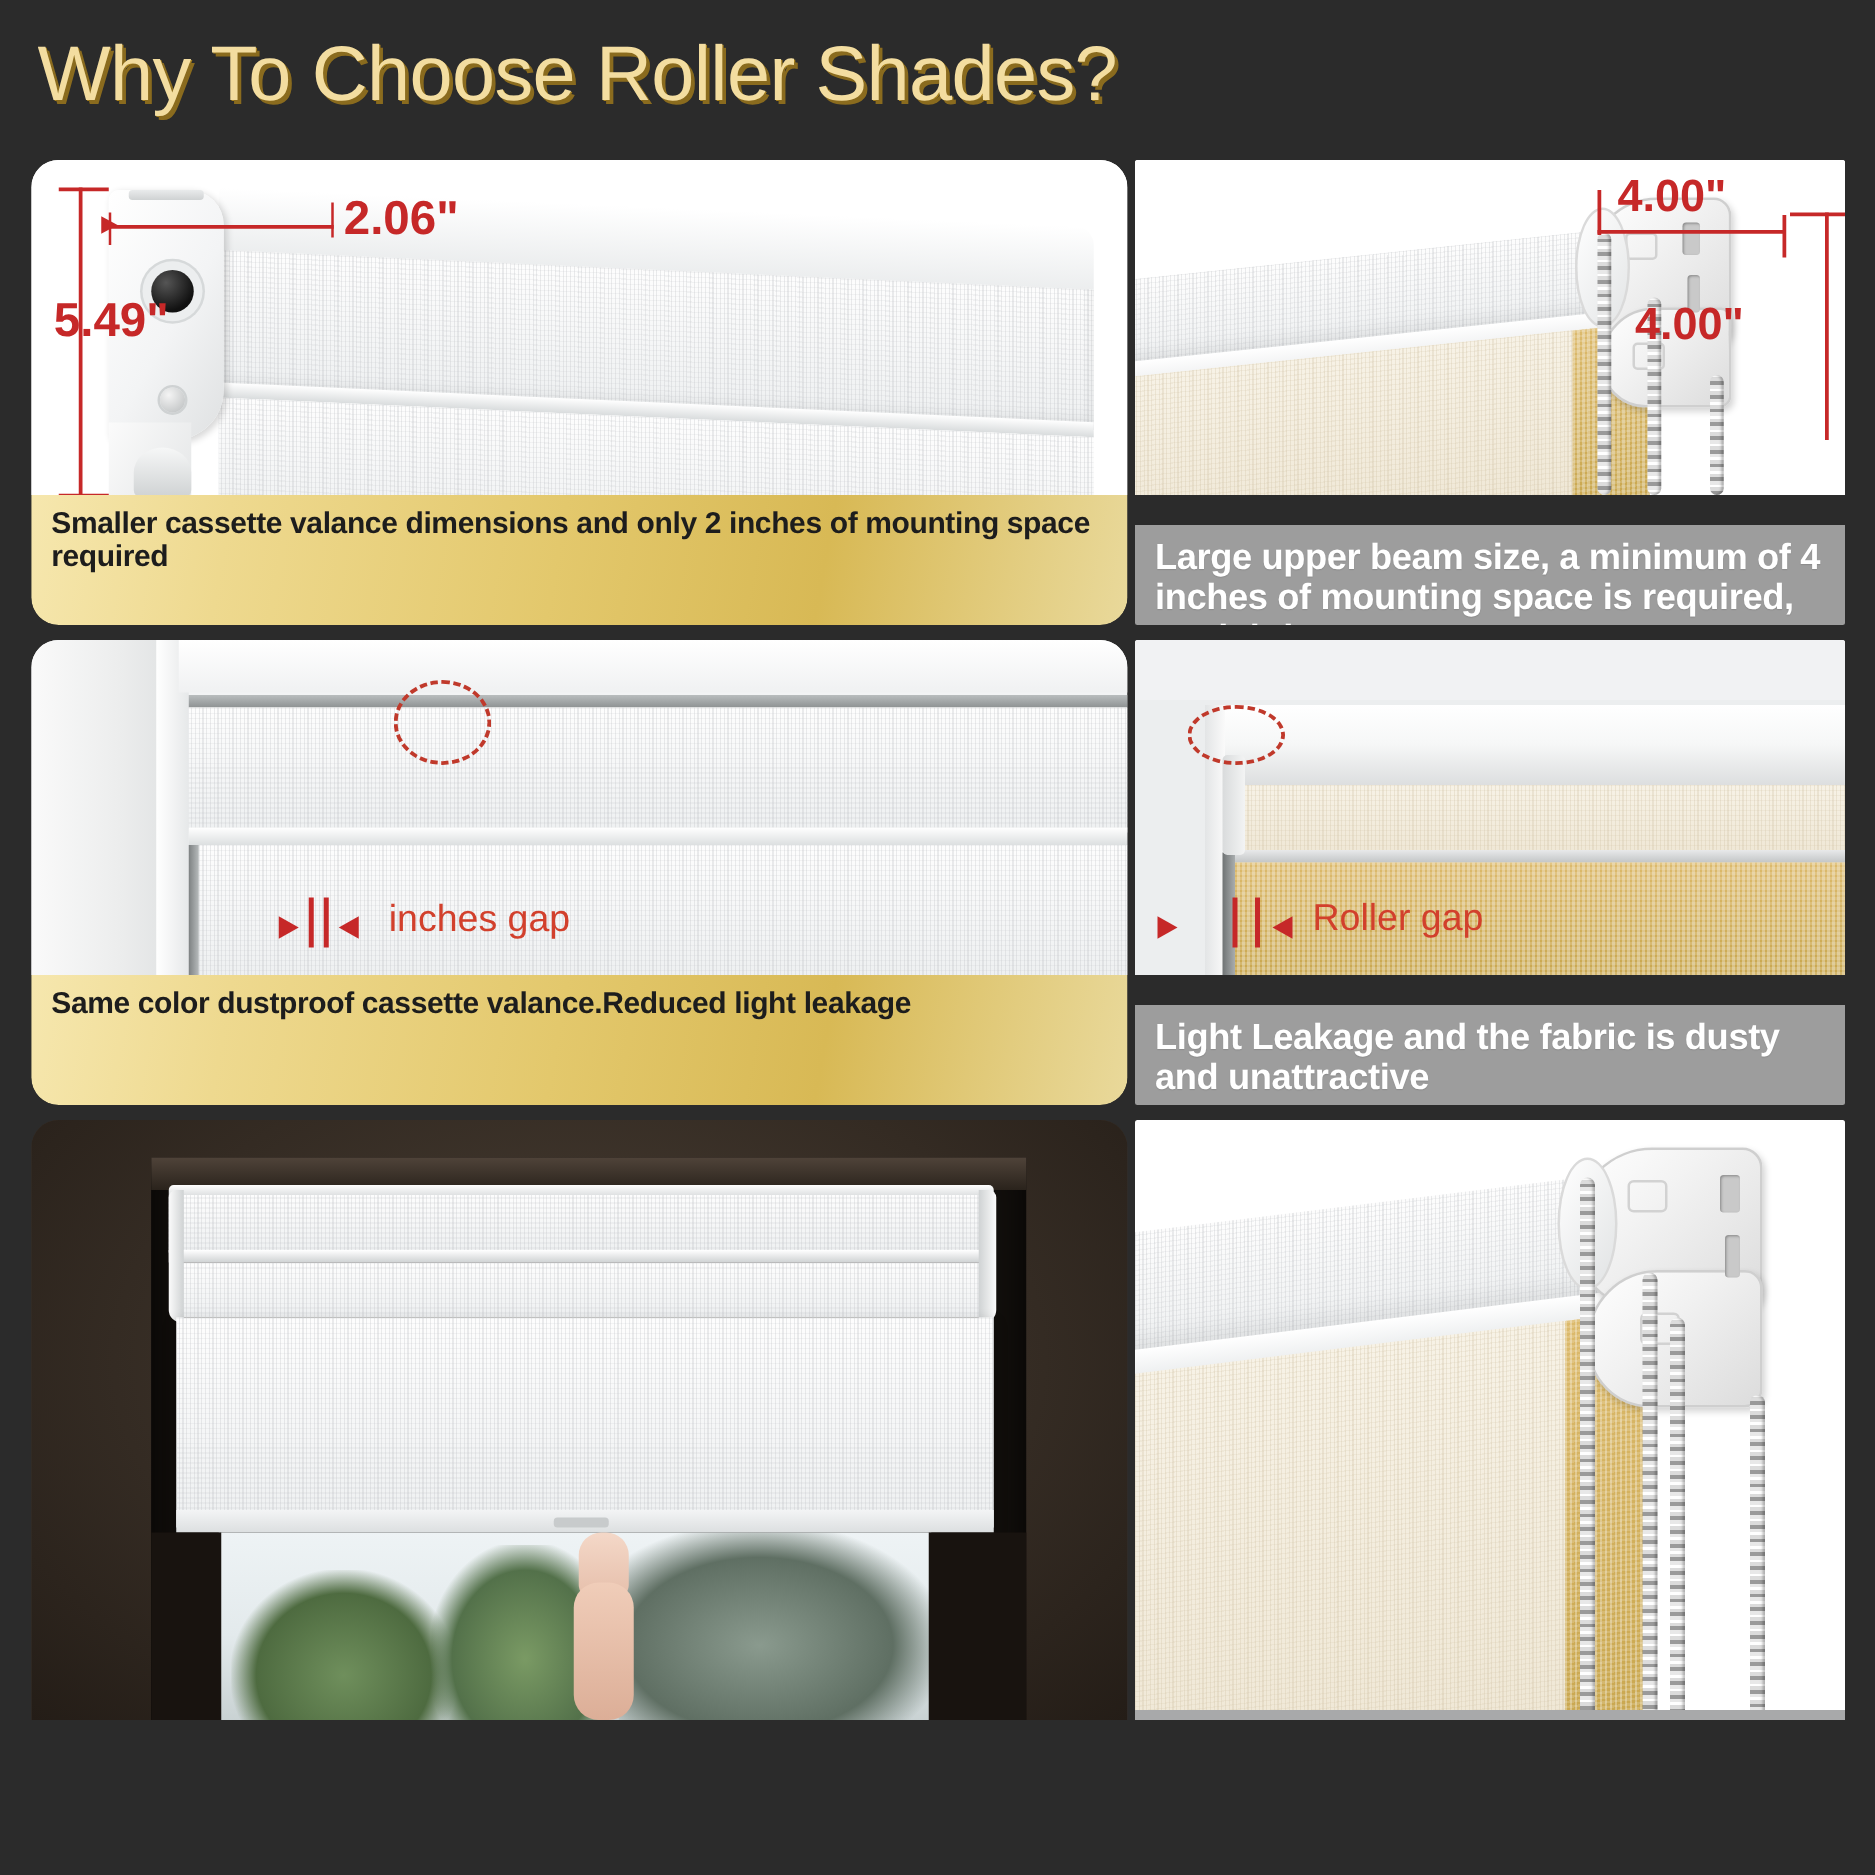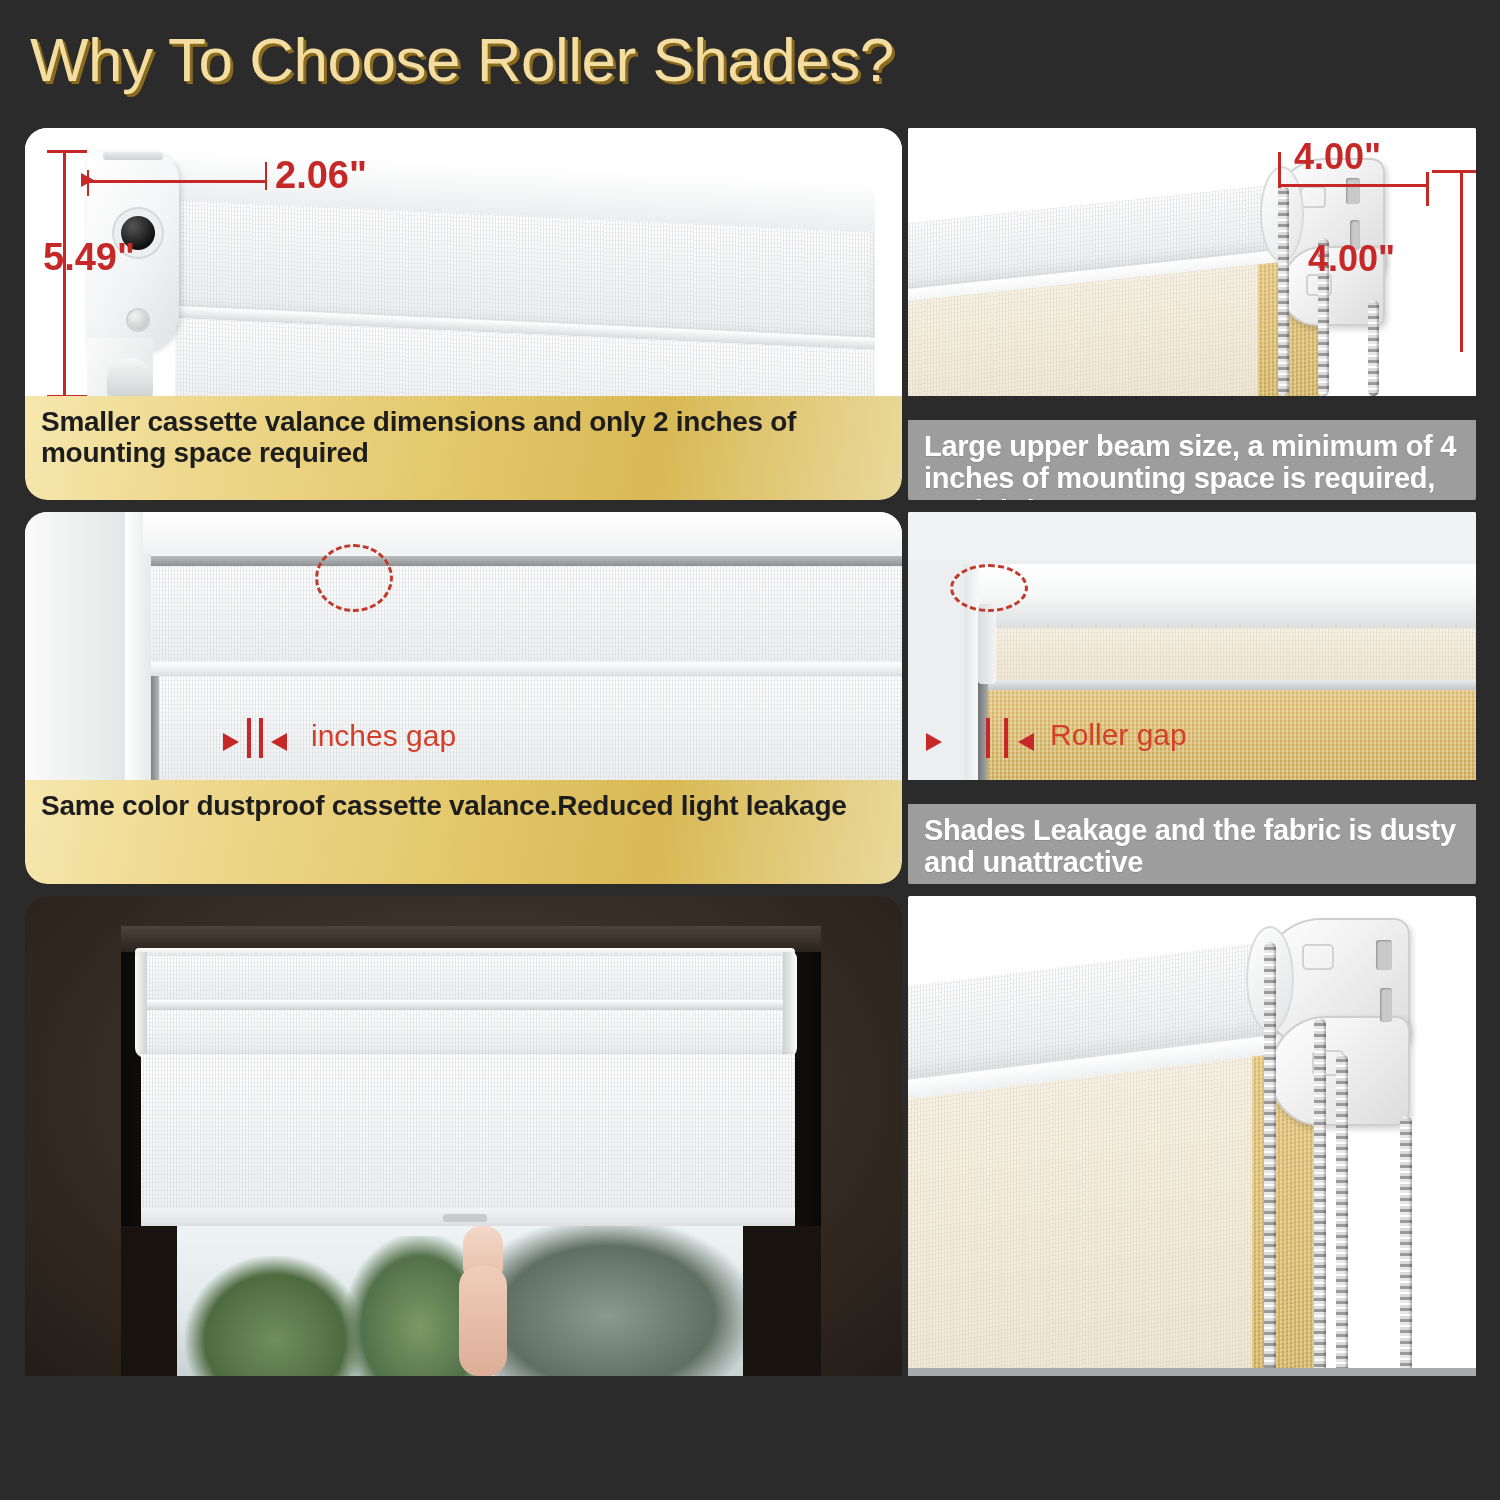--- a/index.html
+++ b/index.html
@@ -53,21 +53,21 @@
     left: 0; top: 0; right: 0;
     background: #ffffff;
     overflow: hidden;
   }
 
   
   .caption {
     position: absolute;
     left: 0; right: 0; bottom: 0;
     padding: 10px 16px 12px 16px;
-    font-size: 28px;
+    font-size: 24px;
     font-weight: bold;
     line-height: 1.12;
     letter-spacing: -0.3px;
   }
   .caption.gold {
     background: linear-gradient(100deg,#f6e7ae 0%,#eed98f 18%,#e3c86c 48%,#d8b955 72%,#e9d99b 100%);
     color: #1d1d1d;
     border-bottom-left-radius: 22px;
     border-bottom-right-radius: 22px;
     height: 104px;
@@ -310,21 +310,21 @@
             background:linear-gradient(90deg,#d9dbdc,#f3f4f4);border-radius:4px"></div>
 
       <div class="dashcircle" style="left:42px;top:52px;width:78px;height:48px;"></div>
 
       <div class="arrow-r" style="left:18px;top:221px"></div>
       <div class="dimline" style="left:78px;top:206px;width:4px;height:40px;"></div>
       <div class="dimline" style="left:96px;top:206px;width:4px;height:40px;"></div>
       <div class="arrow-l" style="left:110px;top:221px"></div>
       <div class="gaplabel" style="left:142px;top:206px">Roller gap</div>
     </div>
-    <div class="caption gray">Shades Leakage and the fabric is dusty and unattractive</div>
+    <div class="caption gray">Light Leakage and the fabric is dusty and unattractive</div>
   </div>
 
   <div class="panel left row3">
     <div class="photo" style="height:480px;background:#3c3229">
 
       <div style="position:absolute;inset:0;background:
             radial-gradient(ellipse at 50% 40%, #4a3f34 0%, #342b23 60%, #241d17 100%);"></div>
 
       <div style="position:absolute;left:96px;top:30px;width:700px;height:450px;background:#120f0c;
             box-shadow:inset 0 0 30px rgba(0,0,0,.8)"></div>

